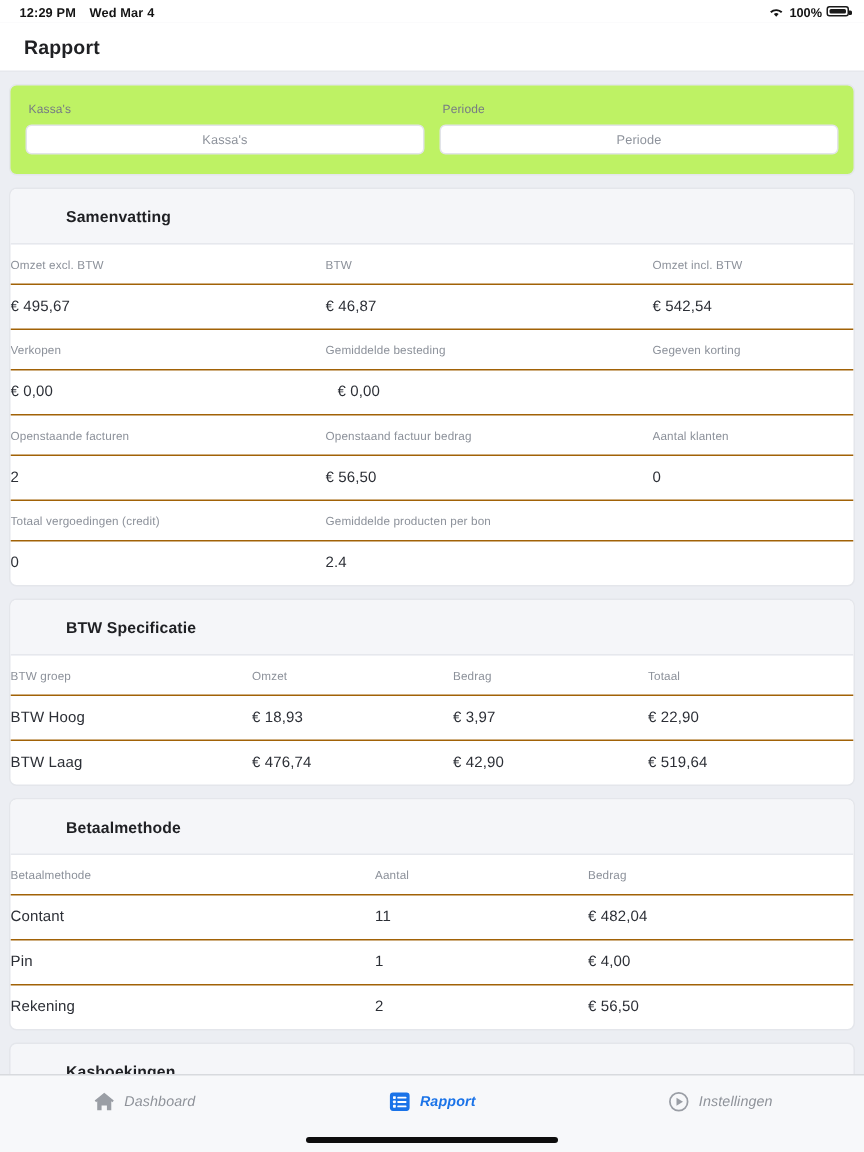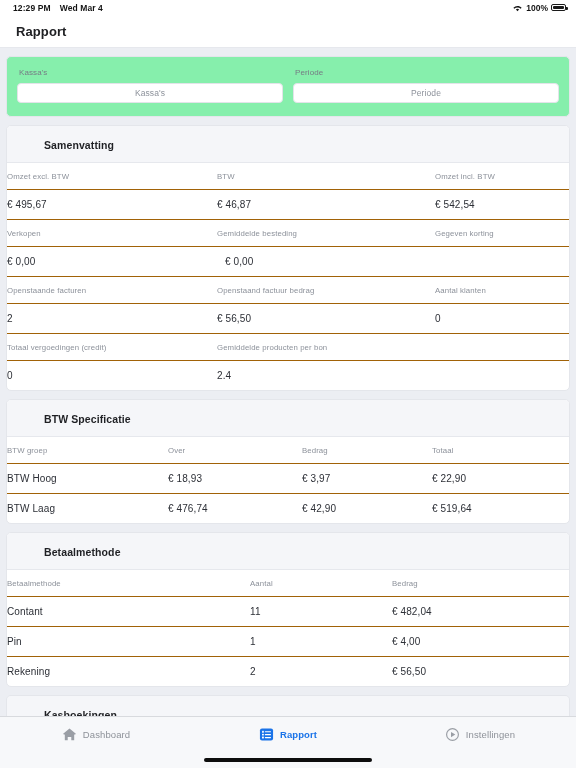--- a/index.html
+++ b/index.html
@@ -37,21 +37,21 @@
 
   .card {
     background:#ffffff;
     border:1px solid #e4e6eb;
     border-radius:5px;
     margin-bottom:8px;
     overflow:hidden;
   }
 
   
-  .filtercard { padding:11px 10px 13px 10px; background:#86efac; }
+  .filtercard { padding:11px 10px 13px 10px; background:#bef264; }
   .filterrow { display:flex; gap:10px; }
   .filtercol { flex:1 1 0; min-width:0; }
   .filterlabel { font-size:8px; color:#767b84; margin-bottom:6px; padding-left:2px; letter-spacing:.1px; }
   .filterbox {
     height:20px; border:1px solid #e2e4e9; border-radius:4px; background:#ffffff;
     display:flex; align-items:center; justify-content:center;
     font-size:8.5px; color:#8d929b; letter-spacing:.1px;
   }
 
   
@@ -86,21 +86,21 @@
   .paygrid .c1 { width:142px; }
   .paygrid .c2 { flex:1; }
 
   
   .tabbar {
     flex:0 0 auto; height:36px; background:#f7f8fa;
     border-top:1px solid #d8dade;
     display:flex; align-items:center;
   }
   .tab { flex:1 1 0; display:flex; align-items:center; justify-content:center; gap:6px; }
-  .tab span.lbl { font-size:9.5px; letter-spacing:.1px; color:#8e9299; }
+  .tab span.lbl { font-size:9.5px; letter-spacing:.1px; color:#8e9299;font-style:italic; }
   .tab.active span.lbl { color:#1a73e8; font-weight:600; }
   .tabicon { width:15px; height:15px; display:flex; align-items:center; justify-content:center; }
   .homebar-wrap { flex:0 0 auto; height:16px; background:#f7f8fa; display:flex; align-items:center; justify-content:center; }
   .homebar { width:168px; height:4px; background:#0d0d0d; border-radius:3px; }
 </style>
 </head>
 <body>
 
 <div class="device">
 
@@ -189,21 +189,21 @@
       </div>
     </div>
 
     <div class="card">
       <div class="sechead">
         <span>BTW Specificatie</span>
       </div>
       <div class="btwgrid">
         <div class="lrow labels">
           <div class="cell c0">BTW groep</div>
-          <div class="cell c1">Over</div>
+          <div class="cell c1">Omzet</div>
           <div class="cell c2">Bedrag</div>
           <div class="cell c3">Totaal</div>
         </div>
         <div class="lrow values">
           <div class="cell c0">BTW Hoog</div>
           <div class="cell c1">€ 18,93</div>
           <div class="cell c2">€ 3,97</div>
           <div class="cell c3">€ 22,90</div>
         </div>
         <div class="lrow values">

